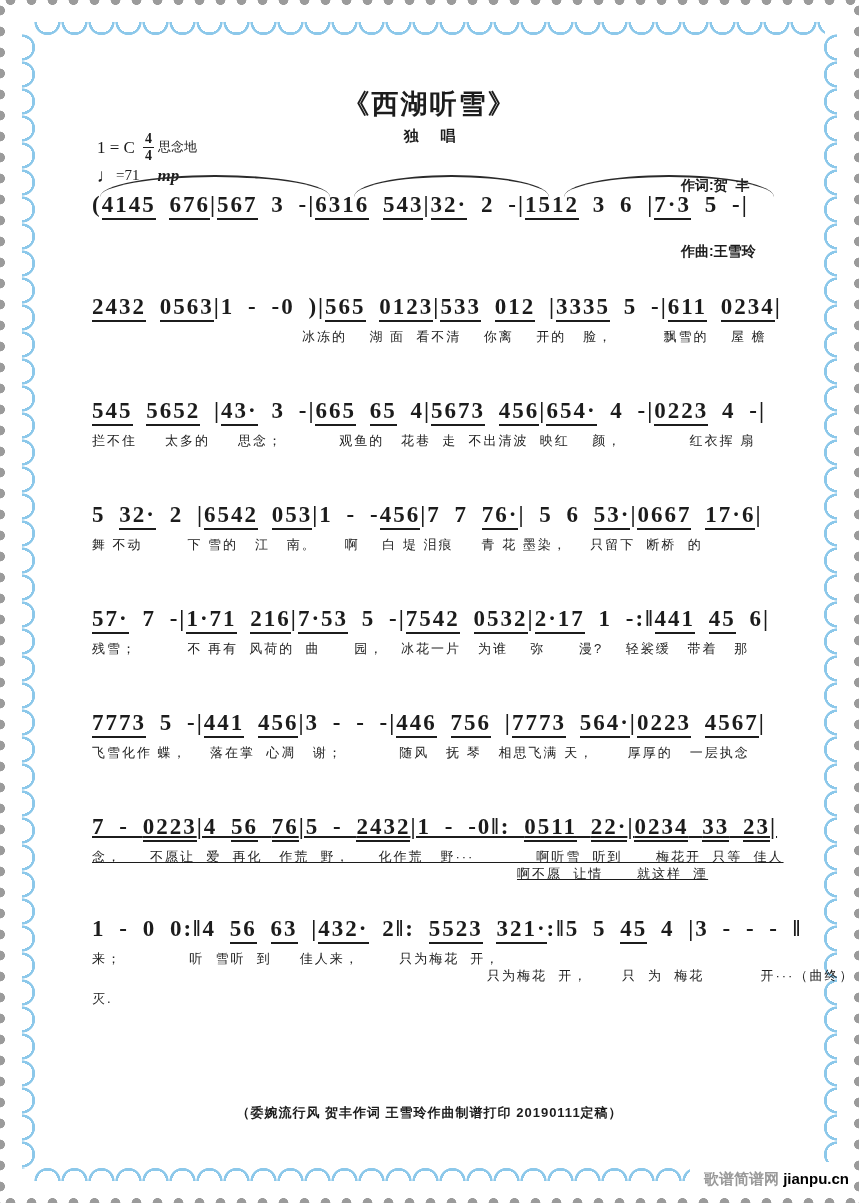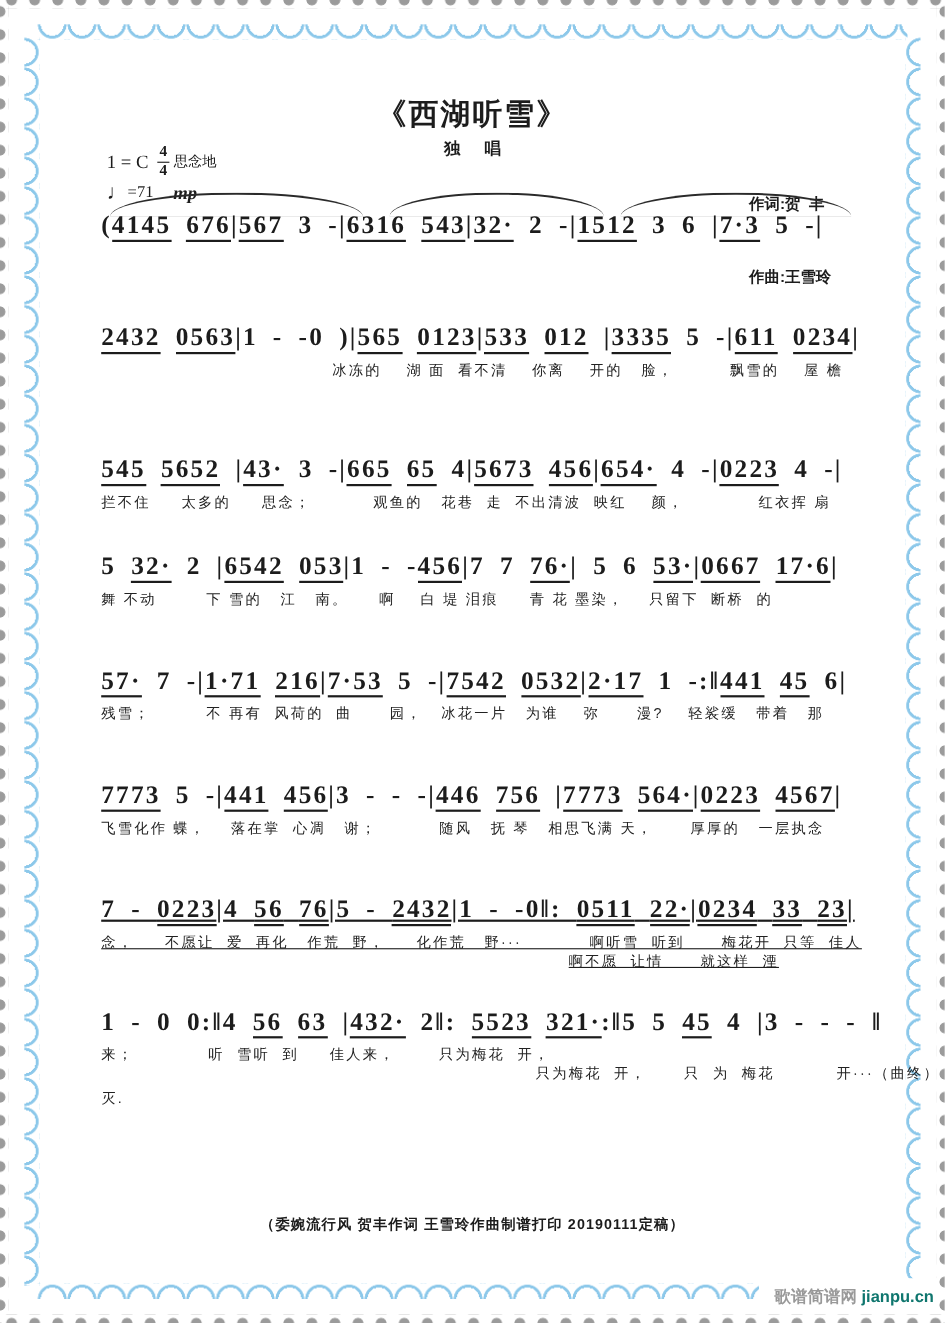--- a/index.html
+++ b/index.html
@@ -63,21 +63,21 @@
   .lyr + .lyr{margin-top:0;}
   .slur{position:absolute;height:20px;border-top:2px solid #2a2a2a;
     border-radius:50% 50% 0 0 / 100% 100% 0 0;}
 
   
   .footer{position:absolute;top:1104px;left:0;right:0;text-align:center;
     font-size:13px;font-weight:700;letter-spacing:1px;}
   .watermark{position:absolute;right:6px;bottom:10px;background:#ffffff;
     padding:8px 4px 4px 14px;font-size:15px;font-weight:700;white-space:pre;}
   .wm-site{color:#999999;}
-  .wm-url{color:#0f766e;}
+  .wm-url{color:#000000;}
 </style>
 </head>
 <body>
 
 <div class="page">
 
   <div class="perf top"></div>
   <div class="perf bottom"></div>
   <div class="perf left"></div>
   <div class="perf right"></div>
@@ -110,21 +110,21 @@
     <div class="slur" style="left:262px;top:-15px;width:195px;"></div>
     <div class="slur" style="left:472px;top:-15px;width:210px;"></div>
     <div class="notes">(<span class="beam">4145</span> <span class="beam">676</span>|<span class="beam">567</span> 3 -|<span class="beam">6316</span> <span class="beam">543</span>|<span class="beam">32·</span> 2 -|<span class="beam">1512</span> 3 6 |<span class="beam">7·3</span> 5 -|</div>
   </div>
 
   <div class="system" style="top:292px;">
     <div class="notes"><span class="beam">2432</span> <span class="beam">0563</span>|1 - -0 )|<span class="beam">565</span> <span class="beam">0123</span>|<span class="beam">533</span> <span class="beam">012</span> |<span class="beam">3335</span> 5 -|<span class="beam">611</span> <span class="beam">0234</span>|</div>
     <div class="lyr" style="margin-left:210px;">冰冻的    湖 面  看不清    你离    开的   脸，         飘雪的    屋 檐</div>
   </div>
 
-  <div class="system" style="top:412px;">
+  <div class="system" style="top:396px;">
     <div class="notes"><span class="beam">545</span> <span class="beam">5652</span> |<span class="beam">43·</span> 3 -|<span class="beam">665</span> <span class="beam">65</span> 4|<span class="beam">5673</span> <span class="beam">456</span>|<span class="beam">654·</span> 4 -|<span class="beam">0223</span> 4 -|</div>
     <div class="lyr">拦不住     太多的     思念；          观鱼的   花巷  走  不出清波  映红    颜，            红衣挥 扇</div>
   </div>
 
   <div class="system" style="top:500px;">
     <div class="notes">5 <span class="beam">32·</span> 2 |<span class="beam">6542</span> <span class="beam">053</span>|1 - -<span class="beam">456</span>|7 7 <span class="beam">76·</span>| 5 6 <span class="beam">53·</span>|<span class="beam">0667</span> <span class="beam">17·6</span>|</div>
     <div class="lyr">舞 不动        下 雪的   江   南。     啊    白 堤 泪痕     青 花 墨染，    只留下  断桥  的</div>
   </div>
 
   <div class="system" style="top:604px;">

